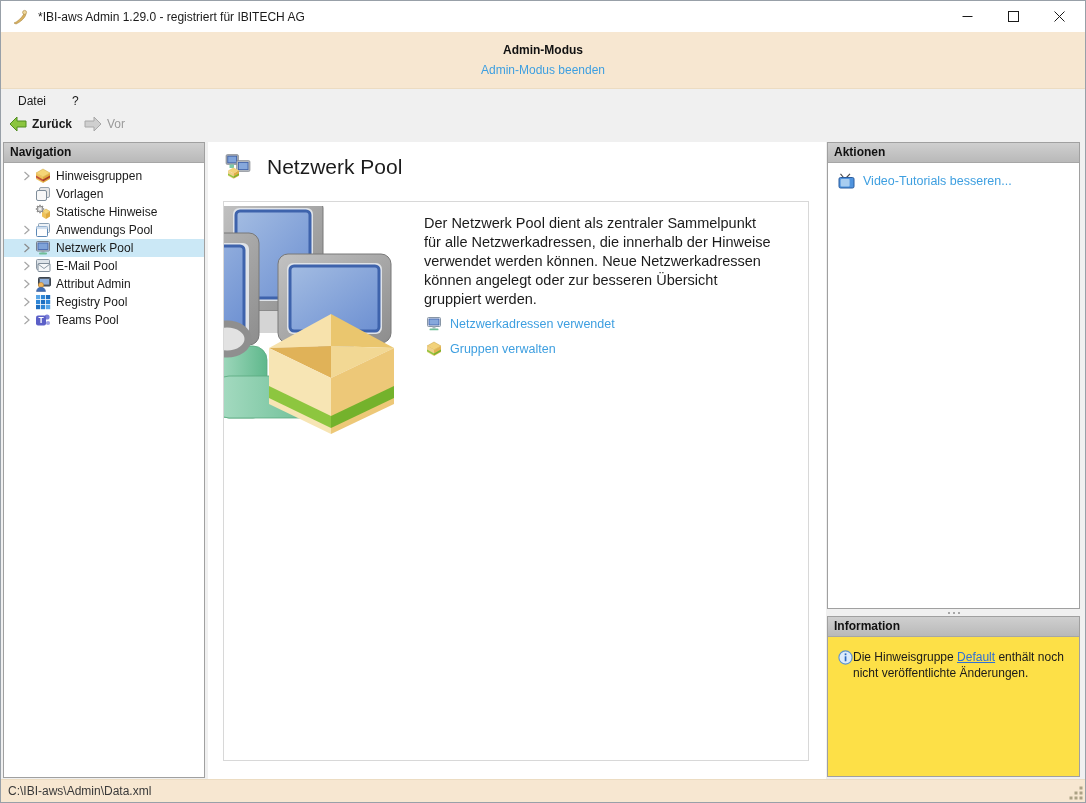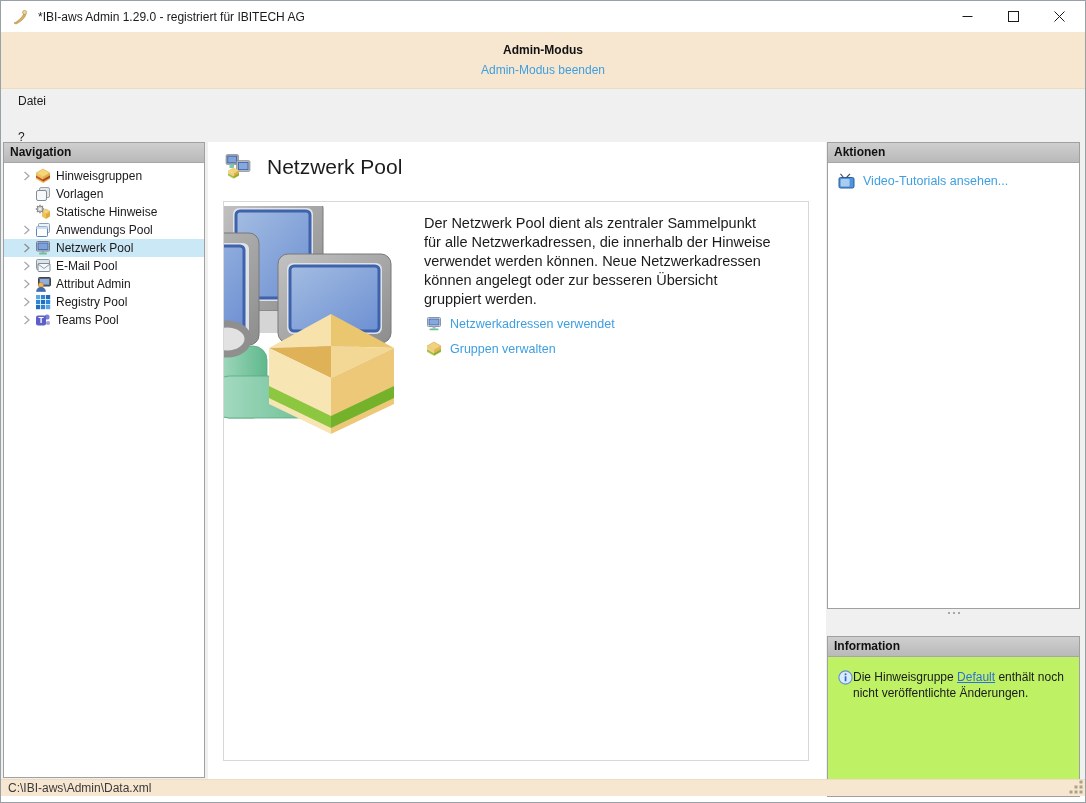--- a/index.html
+++ b/index.html
@@ -18,21 +18,21 @@
   .win-btn { width:46px; height:100%; display:flex; align-items:center; justify-content:center; }
 
   
   .banner { position:absolute; top:31px; left:0; right:0; height:57px; background:#f7e7d1;
     border-bottom:1px solid #ecdcc2; display:flex; flex-direction:column; align-items:center; justify-content:center; gap:6px; }
   .banner-title { font-size:12px; font-weight:bold; color:#111;text-align:right; }
   .banner-link { font-size:12px; color:#3e9fe0; }
 
   
   .chrome { position:absolute; top:88px; left:0; right:0; height:53px; background:#f0f0f0; }
-  .menubar { display:flex; gap:20px; padding:4px 8px 0 14px; font-size:12px; color:#1a1a1a;flex-direction:column; }
+  .menubar { display:flex; gap:20px; padding:4px 8px 0 14px; font-size:12px; color:#1a1a1a; }
   .menu-item { padding:1px 3px; }
   .toolbar { display:flex; align-items:center; padding:7px 0 0 8px; }
   .tb-back { display:flex; align-items:center; gap:5px; font-size:12px; font-weight:bold; color:#1a1a1a; }
   .tb-fwd  { display:flex; align-items:center; gap:5px; font-size:12px; color:#9a9a9a; margin-left:12px; }
 
   
   .workspace { position:absolute; top:141px; left:0; right:0; height:637px; background:#f0f0f0; }
 
   .panel-header { height:20px; background:linear-gradient(#cfcfcf,#b9b9b9); border-bottom:1px solid #a6a6a6;
     font-size:12px; font-weight:bold; color:#111; line-height:19px; padding-left:6px; }
@@ -53,27 +53,27 @@
   .illustration { position:absolute; left:-1px; top:4px; }
   .desc { position:absolute; left:200px; top:12px; width:384px; font-size:14.5px; line-height:19px; color:#1b1b1b; white-space:pre-line; }
   .quick-links { position:absolute; left:202px; top:114px; display:flex; flex-direction:column; gap:9px; }
   .qlink { display:flex; align-items:center; gap:8px; font-size:12.5px; color:#3e9fe0; }
 
   
   .actions-panel { position:absolute; left:826px; top:0; width:253px; height:467px; background:#fff; border:1px solid #a0a0a0; }
   .action-link { display:flex; align-items:center; gap:8px; padding:10px 0 0 10px; font-size:12.5px; color:#3e9fe0; }
   .splitter { position:absolute; left:826px; top:467px; width:253px; height:7px; display:flex; align-items:center; justify-content:center; gap:3px; }
   .splitter i { width:2px; height:2px; background:#8f8f8f; border-radius:50%; }
-  .info-panel { position:absolute; left:826px; top:494px; width:253px; height:161px; background:#bef264; border:1px solid #a0a0a0; }
+  .info-panel { position:absolute; left:826px; top:474px; width:253px; height:161px; background:#fde047; border:1px solid #a0a0a0; }
   .info-body { display:flex; padding:12px 8px 0 10px; font-size:12px; color:#1a1a1a; }
   .info-text { width:218px; line-height:16px; }
   .info-link { color:#2f6fd6; text-decoration:underline; }
 
   
-  .statusbar { position:absolute; left:0; right:0; top:778px; height:17px; background:#f7e7d1; border-top:1px solid #ecdcc2;
+  .statusbar { position:absolute; left:0; right:0; top:778px; height:23px; background:#f7e7d1; border-top:1px solid #ecdcc2;
     display:flex; align-items:center; padding-left:7px; font-size:12px; color:#3a3a3a; }
   .resize-grip { position:absolute; right:2px; bottom:2px; }
 </style>
 </head>
 <body>
 
 <div class="window">
 
   <div class="titlebar">
     <svg class="app-icon" viewBox="0 0 16 16">
@@ -384,21 +384,21 @@
     </div>
 
     <div class="actions-panel">
       <div class="panel-header">Aktionen</div>
       <div class="action-link">
         <svg width="17" height="16" viewBox="0 0 17 16">
           <path d="M5.5,4.5 L2.5,0.8 M8.5,4.5 L12,0.8" stroke="#4a4a4a" stroke-width="1.1" fill="none"></path>
           <rect x="1" y="4.5" width="15" height="10.5" rx="1.5" fill="#4f93dd" stroke="#2b5c9e"></rect>
           <rect x="2.6" y="6" width="9" height="7.4" rx="1" fill="#a8cdf0"></rect>
         </svg>
-        <span>Video-Tutorials ansehen...</span>
+        <span>Video-Tutorials besseren...</span>
       </div>
     </div>
 
     <div class="splitter">
         <i></i>
         <i></i>
         <i></i>
       </div>
 
     <div class="info-panel">

